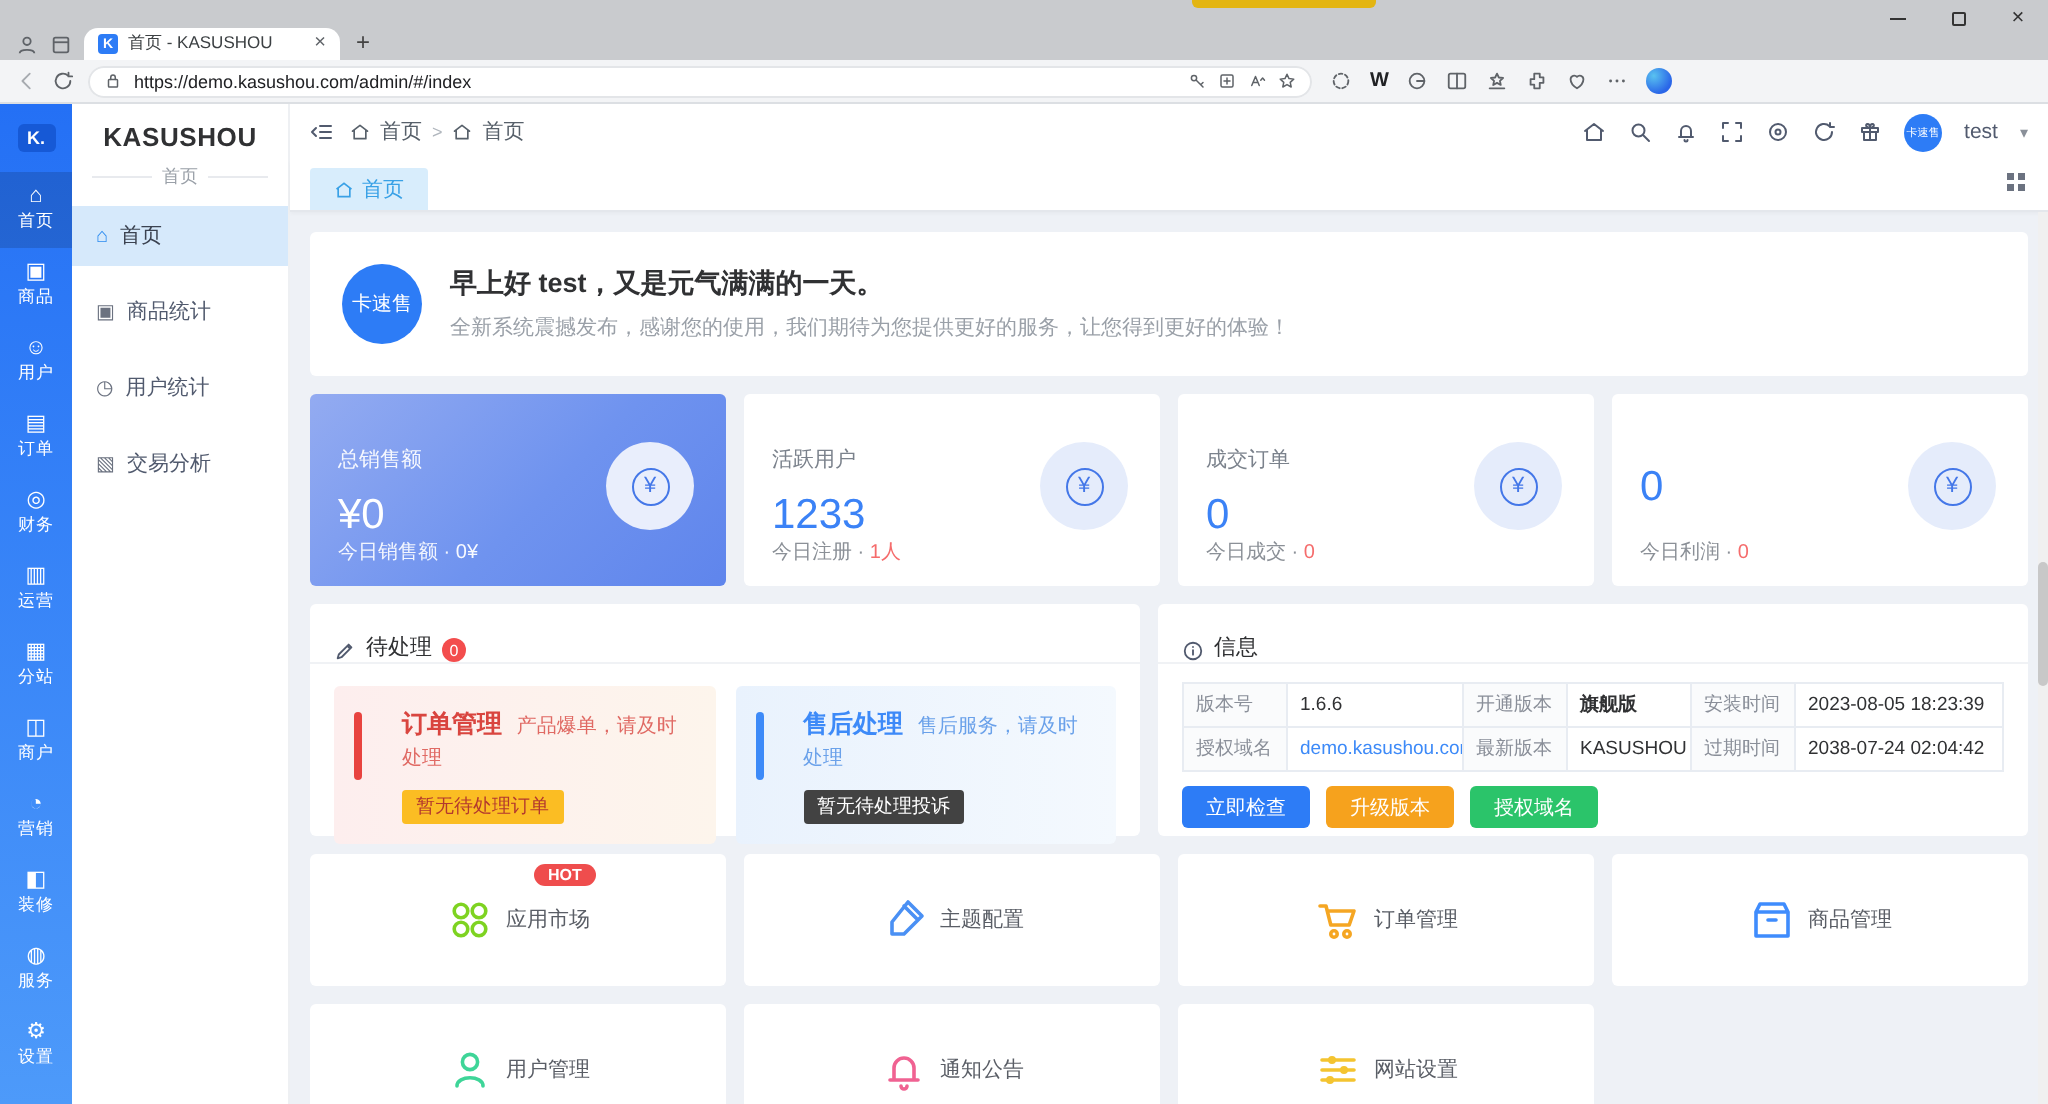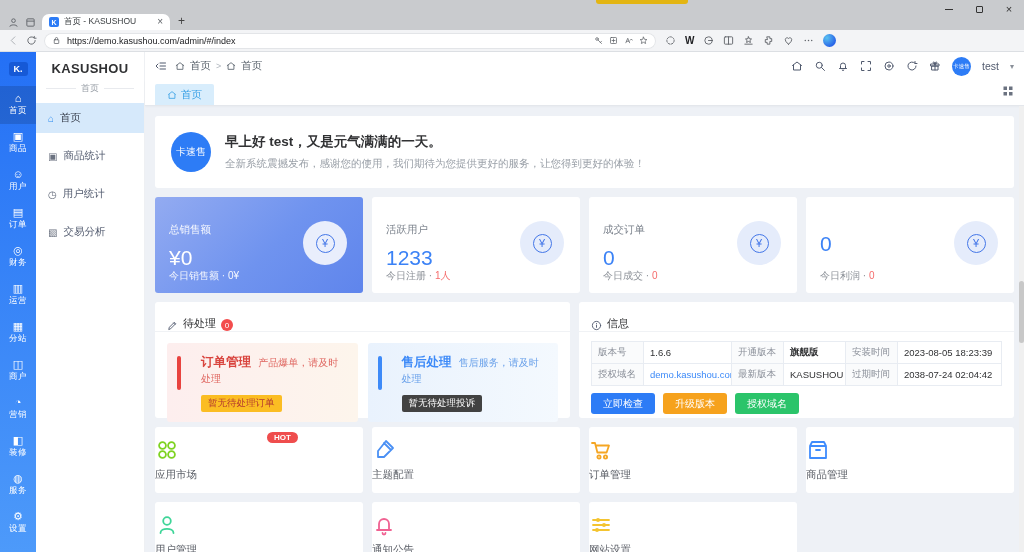--- a/index.html
+++ b/index.html
@@ -135,21 +135,21 @@
   .itable td.k { color:#8a8f99; background:#fafbfc; width:52px; }
   .itable td.v { color:#303133; }
   .itable td.v.b { font-weight:bold; }
   .itable td.v.link { color:#3d8af8; }
   .ibtns { display:flex; gap:8px; padding:0 12px; }
   .ibtn { border:none; color:#fff; font-size:10px; height:21px; padding:0 12px; border-radius:3px; cursor:pointer; font-family:inherit; }
   .ibtn.b1 { background:#2d7cf6; } .ibtn.b2 { background:#f6a21d; } .ibtn.b3 { background:#2bc46a; }
 
   
   .shortcuts { display:grid; grid-template-columns:repeat(4,1fr); gap:9px; }
-  .sc { background:#fff; border-radius:3px; height:66px; display:flex; flex-direction:column; justify-content:center; gap:6px; position:relative; cursor:pointer; }
+  .sc { background:#fff; border-radius:3px; height:66px; display:flex; align-items:center; justify-content:center; gap:6px; position:relative; cursor:pointer; }
   .sc svg { width:24px; height:24px; fill:none; stroke:currentColor; stroke-width:1.8; stroke-linecap:round; stroke-linejoin:round; }
   .sc-label { font-size:10.5px; color:#5a5e66; }
   .hot { position:absolute; top:5px; left:calc(50% + 8px); background:#ef4d4d; color:#fff; font-size:8px; font-weight:bold; padding:1px 7px; border-radius:8px; }
   .c-green { color:#7ed321; } .c-blue { color:#4a90f4; } .c-orange { color:#f5a623; } .c-purple { color:#b06fd8; }
   .c-blue2 { color:#3f8cfd; } .c-mint { color:#3ed598; } .c-pink { color:#f06292; } .c-yellow { color:#f4c430; }
 
   .vscroll { position:absolute; right:0; top:0; width:5px; height:100%; background:#f0f0f0; }
   .vscroll .thumb { position:absolute; right:0; top:175px; width:5px; height:62px; background:#c8c8c8; border-radius:3px; }
 </style>
 </head>

